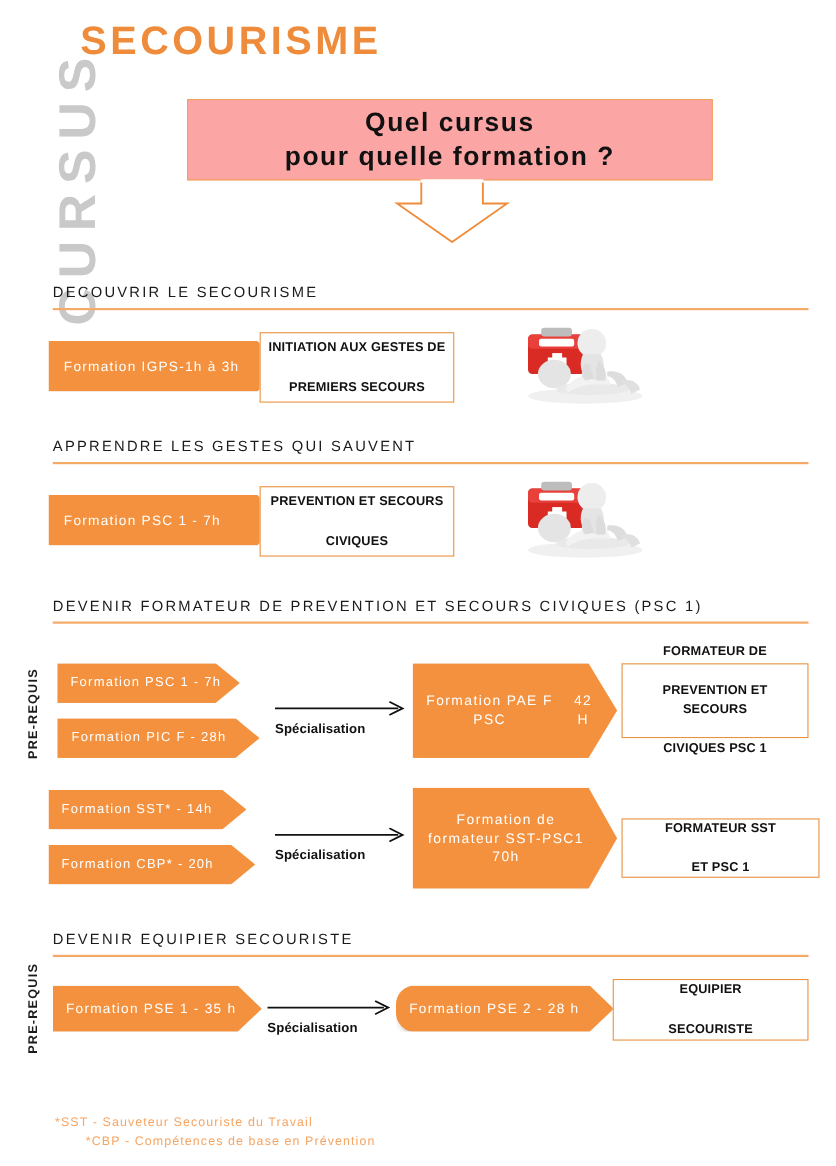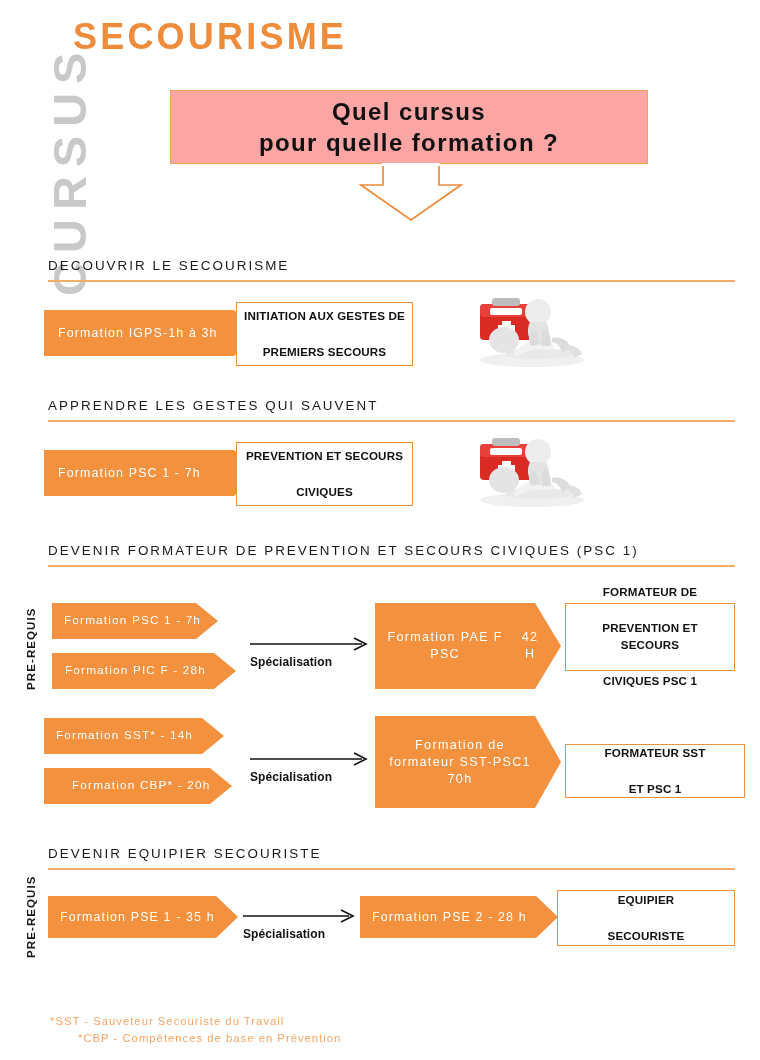--- a/index.html
+++ b/index.html
@@ -292,21 +292,21 @@
     </div>
 
     <div class="obox" style="left:565px; top:60px; width:170px; height:68px; flex-direction:column;">
       <span>FORMATEUR DE</span>
       <span>PREVENTION ET SECOURS</span>
       <span>CIVIQUES PSC 1</span>
     </div>
 
     <div class="chev chev-pt22" style="left:44px; top:175px; width:180px; height:36px; padding-left:12px; justify-content:flex-start; font-size:11.8px;">Formation SST* - 14h</div>
 
-    <div class="chev chev-pt22" style="left:44px; top:225px; width:188px; height:36px; padding-left:28px; justify-content:flex-start; font-size:11.8px;">Formation CBP* - 20h</div>
+    <div class="chev chev-pt22" style="left:44px; top:225px; width:188px; height:36px; padding-left:12px; justify-content:flex-start; font-size:11.8px;">Formation CBP* - 20h</div>
 
     <div class="spec" style="left:250px; top:191px; width:120px; height:34px;">
       <div class="spec-label">Spécialisation</div>
       <svg class="spec-arrow" width="120" height="14" viewBox="0 0 120 14">
         <line x1="0" y1="7" x2="112" y2="7" stroke="#111111" stroke-width="1.6"></line>
         <path d="M104 1 L116 7 L104 13" fill="none" stroke="#111111" stroke-width="1.6"></path>
       </svg>
     </div>
 
     <div class="chev chev-pt26 ctr" style="left:375px; top:173px; width:186px; height:92px; flex-direction:column; font-size:12.6px; letter-spacing:1.3px;">
@@ -330,21 +330,21 @@
     <div class="chev chev-pt22" style="left:48px; top:50px; width:190px; height:42px; padding-left:12px; justify-content:flex-start; font-size:12.4px;">Formation PSE 1 - 35 h</div>
 
     <div class="spec" style="left:243px; top:45px; width:120px; height:34px;">
       <div class="spec-label">Spécialisation</div>
       <svg class="spec-arrow" width="120" height="14" viewBox="0 0 120 14">
         <line x1="0" y1="7" x2="106" y2="7" stroke="#111111" stroke-width="1.6"></line>
         <path d="M98 1 L110 7 L98 13" fill="none" stroke="#111111" stroke-width="1.6"></path>
       </svg>
     </div>
 
-    <div class="chev chev-pt22" style="left:360px; top:50px; width:198px; height:42px; padding-left:12px; justify-content:flex-start; font-size:12.4px;">Formation PSE 2 - 28 h</div>
+    <div class="chev chev-pt22" style="left:360px; top:50px; width:198px; height:42px; padding-left:12px; justify-content:flex-start; font-size:12.4px;border-radius:17px;">Formation PSE 2 - 28 h</div>
 
     <div class="obox" style="left:557px; top:44px; width:178px; height:56px; flex-direction:column;">
       <span>EQUIPIER</span>
       <span>SECOURISTE</span>
     </div>
   </div>
 
   <div class="vlabel prereq-word" style="left:26px; top:958px; transform: rotate(-90deg);">PRE-REQUIS</div>
 
   <div class="foot" style="top:1013px;">*SST - Sauveteur Secouriste du Travail</div>

